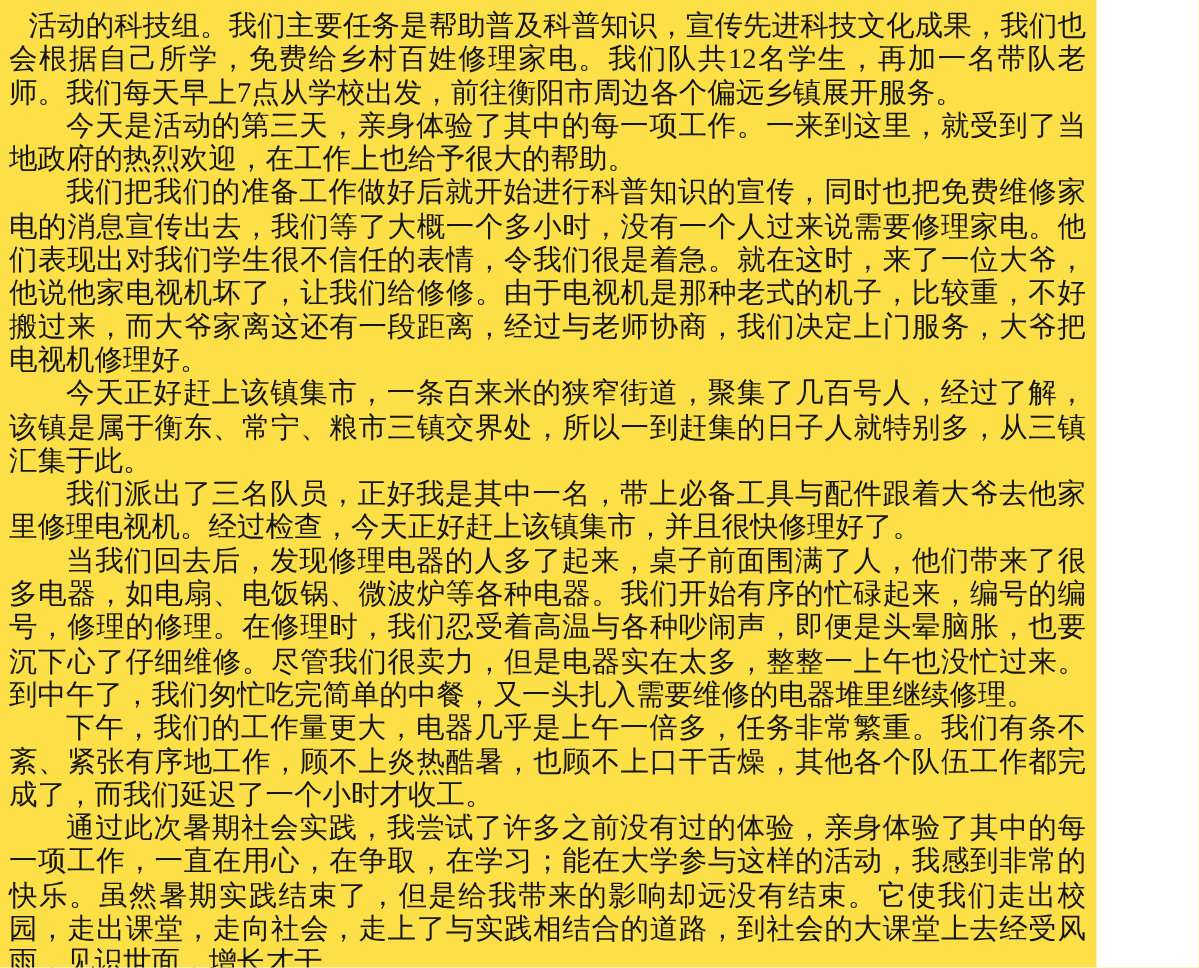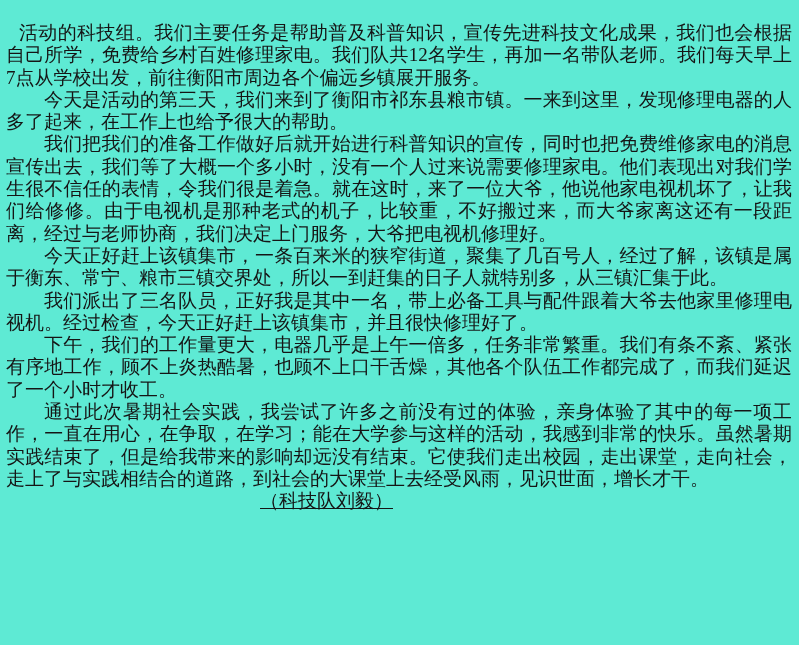--- a/index.html
+++ b/index.html
@@ -7,24 +7,24 @@
     padding: 0;
     background: #ffffff;
   }
   body {
     width: 799px;
     height: 645px;
     overflow: hidden;
   }
   .page {
     box-sizing: border-box;
-    width: 799px;
+    width: 731px;
     height: 645px;
-    padding: 22px 7px 0 6px;
-    background: #5eead4;
+    padding: 7px 7px 0 6px;
+    background: #fde047;
     font-family: "Liberation Serif", "DejaVu Serif", serif;
     color: #151515;
     font-size: 19px;
     line-height: 22.3px;
   }
   .page p {
     margin: 0;
     padding: 0;
     text-align: justify;
     word-break: break-all;
@@ -40,20 +40,21 @@
     text-indent: 254px;
     word-break: keep-all;
     text-decoration: underline;
   }
 </style>
 </head>
 <body>
 
 <div class="page">
   <p class="cont">活动的科技组。我们主要任务是帮助普及科普知识，宣传先进科技文化成果，我们也会根据自己所学，免费给乡村百姓修理家电。我们队共12名学生，再加一名带队老师。我们每天早上7点从学校出发，前往衡阳市周边各个偏远乡镇展开服务。</p>
-  <p class="indent">今天是活动的第三天，我们来到了衡阳市祁东县粮市镇。一来到这里，发现修理电器的人多了起来，在工作上也给予很大的帮助。</p>
+  <p class="indent">今天是活动的第三天，亲身体验了其中的每一项工作。一来到这里，就受到了当地政府的热烈欢迎，在工作上也给予很大的帮助。</p>
   <p class="indent">我们把我们的准备工作做好后就开始进行科普知识的宣传，同时也把免费维修家电的消息宣传出去，我们等了大概一个多小时，没有一个人过来说需要修理家电。他们表现出对我们学生很不信任的表情，令我们很是着急。就在这时，来了一位大爷，他说他家电视机坏了，让我们给修修。由于电视机是那种老式的机子，比较重，不好搬过来，而大爷家离这还有一段距离，经过与老师协商，我们决定上门服务，大爷把电视机修理好。</p>
   <p class="indent">今天正好赶上该镇集市，一条百来米的狭窄街道，聚集了几百号人，经过了解，该镇是属于衡东、常宁、粮市三镇交界处，所以一到赶集的日子人就特别多，从三镇汇集于此。</p>
   <p class="indent">我们派出了三名队员，正好我是其中一名，带上必备工具与配件跟着大爷去他家里修理电视机。经过检查，今天正好赶上该镇集市，并且很快修理好了。</p>
+  <p class="indent">当我们回去后，发现修理电器的人多了起来，桌子前面围满了人，他们带来了很多电器，如电扇、电饭锅、微波炉等各种电器。我们开始有序的忙碌起来，编号的编号，修理的修理。在修理时，我们忍受着高温与各种吵闹声，即便是头晕脑胀，也要沉下心了仔细维修。尽管我们很卖力，但是电器实在太多，整整一上午也没忙过来。到中午了，我们匆忙吃完简单的中餐，又一头扎入需要维修的电器堆里继续修理。</p>
   <p class="indent">下午，我们的工作量更大，电器几乎是上午一倍多，任务非常繁重。我们有条不紊、紧张有序地工作，顾不上炎热酷暑，也顾不上口干舌燥，其他各个队伍工作都完成了，而我们延迟了一个小时才收工。</p>
   <p class="indent">通过此次暑期社会实践，我尝试了许多之前没有过的体验，亲身体验了其中的每一项工作，一直在用心，在争取，在学习；能在大学参与这样的活动，我感到非常的快乐。虽然暑期实践结束了，但是给我带来的影响却远没有结束。它使我们走出校园，走出课堂，走向社会，走上了与实践相结合的道路，到社会的大课堂上去经受风雨，见识世面，增长才干。</p>
   <p class="sig">（科技队刘毅）</p>
 </div>
 
 </body></html>

